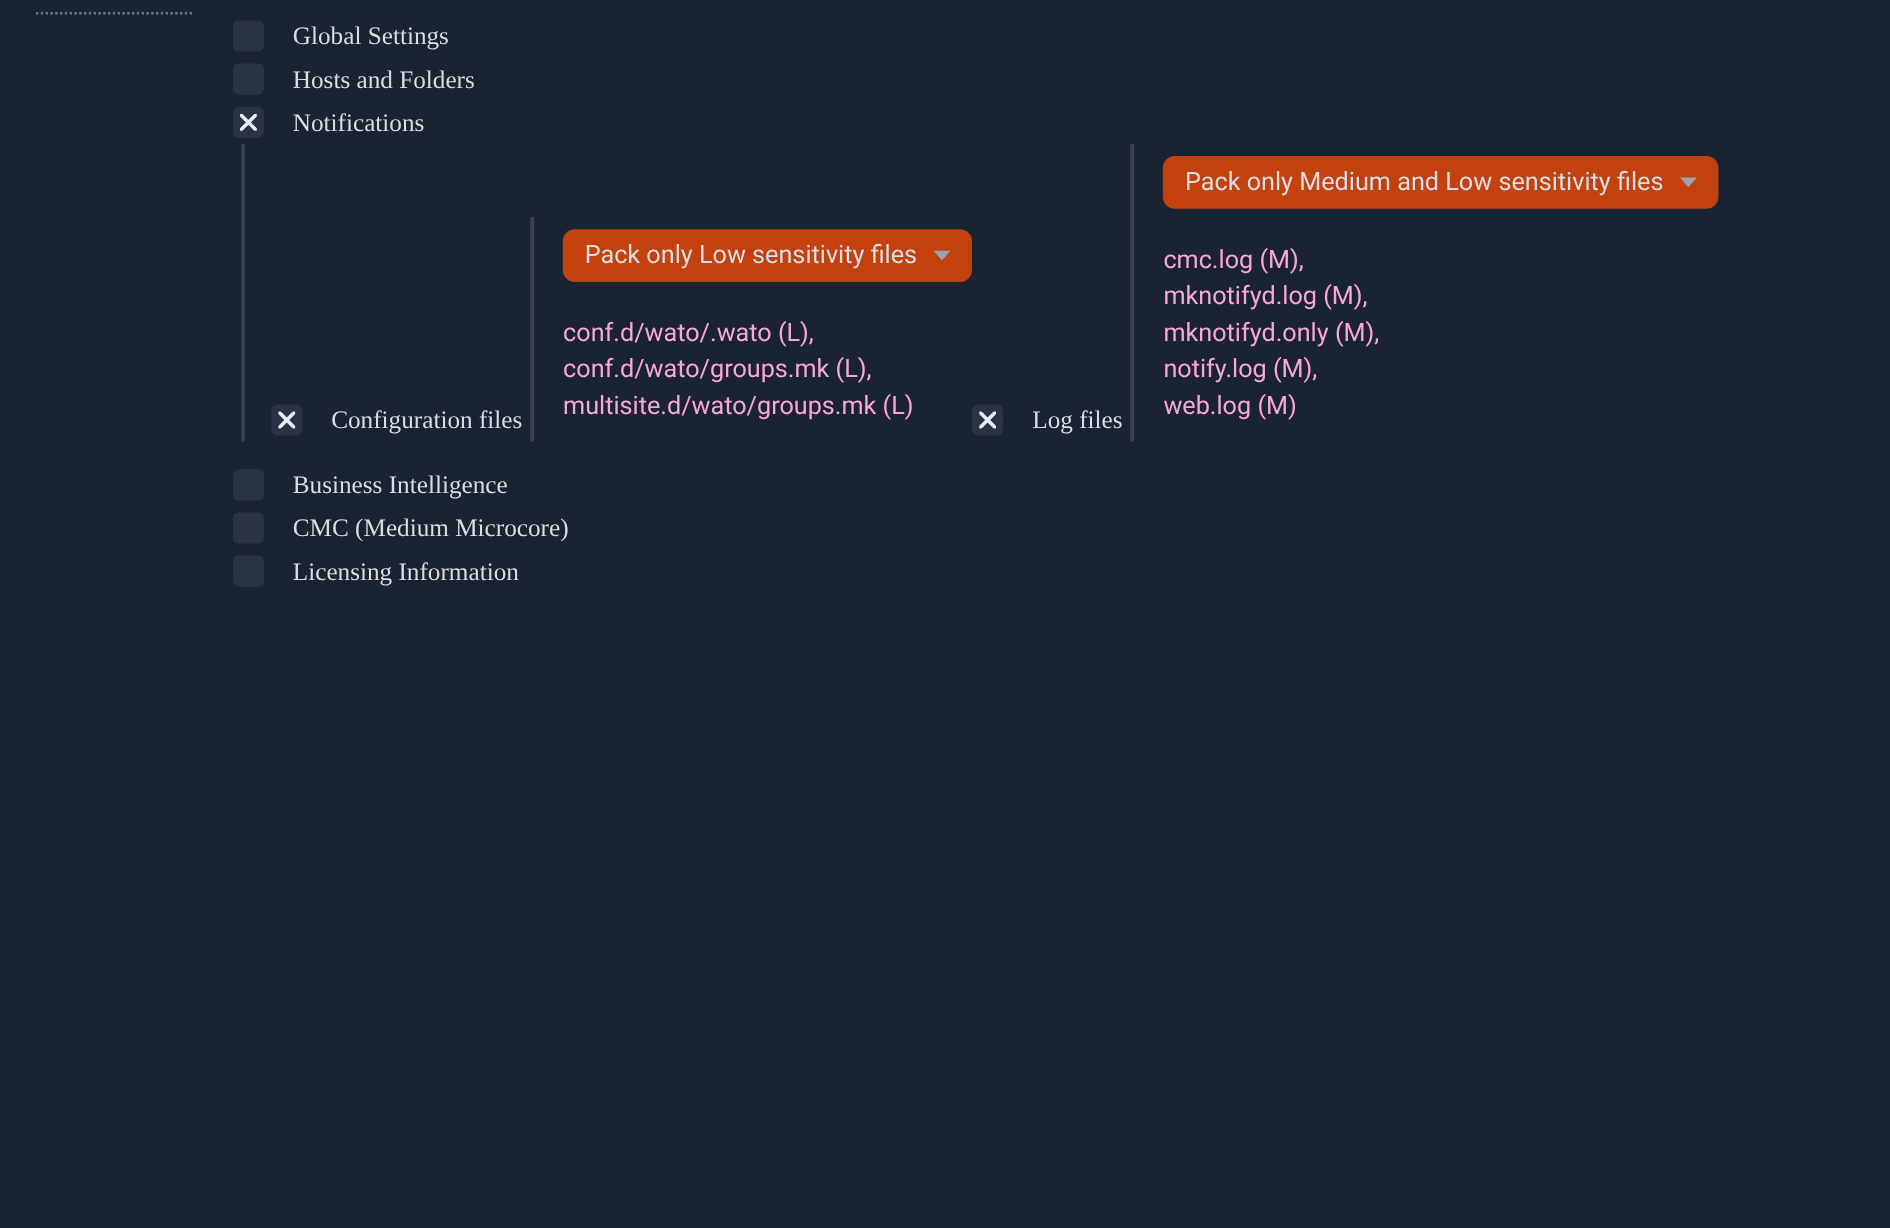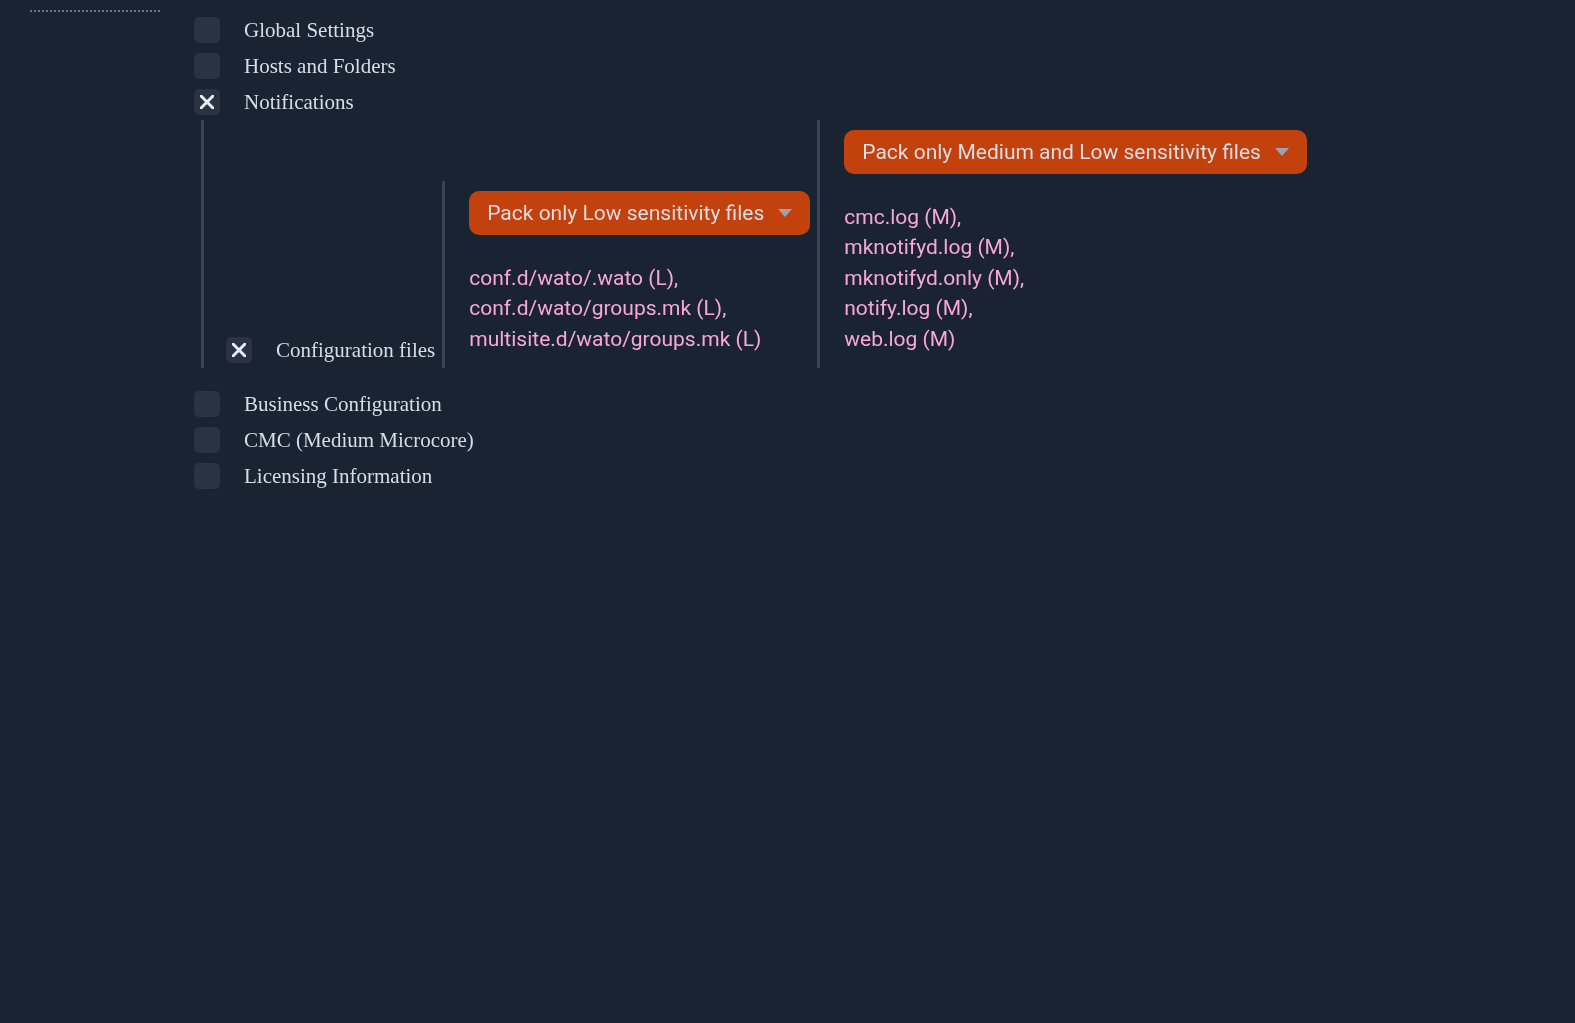--- a/index.html
+++ b/index.html
@@ -183,20 +183,28 @@
           <span class="dropdown-caret"></span>
         </div>
         <div class="file-list">
           <div>conf.d/wato/.wato (L),</div>
           <div>conf.d/wato/groups.mk (L),</div>
           <div>multisite.d/wato/groups.mk (L)</div>
         </div>
       </div>
 
       <div class="section-gap"></div>
+      <div class="check-row">
+        <span class="checkbox checked">
+          <svg class="x-icon" viewBox="0 0 14 14">
+            <path d="M1 1 L13 13 M13 1 L1 13" stroke="#e9edf3" stroke-width="3" stroke-linecap="round"></path>
+          </svg>
+        </span>
+        <span class="row-label">Log files</span>
+      </div>
 
       <div class="tree-inner">
         <div class="dropdown">
           <span>Pack only Medium and Low sensitivity files</span>
           <span class="dropdown-caret"></span>
         </div>
         <div class="file-list">
           <div>cmc.log (M),</div>
           <div>mknotifyd.log (M),</div>
           <div>mknotifyd.only (M),</div>
@@ -204,21 +212,21 @@
           <div>web.log (M)</div>
         </div>
       </div>
 
     </div>
 
     <div class="after-tree-gap"></div>
 
     <div class="check-row">
       <span class="checkbox"></span>
-      <span class="row-label">Business Configuration</span>
+      <span class="row-label">Business Intelligence</span>
     </div>
 
     <div class="check-row">
       <span class="checkbox"></span>
       <span class="row-label">CMC (Medium Microcore)</span>
     </div>
 
     <div class="check-row">
       <span class="checkbox"></span>
       <span class="row-label">Licensing Information</span>

